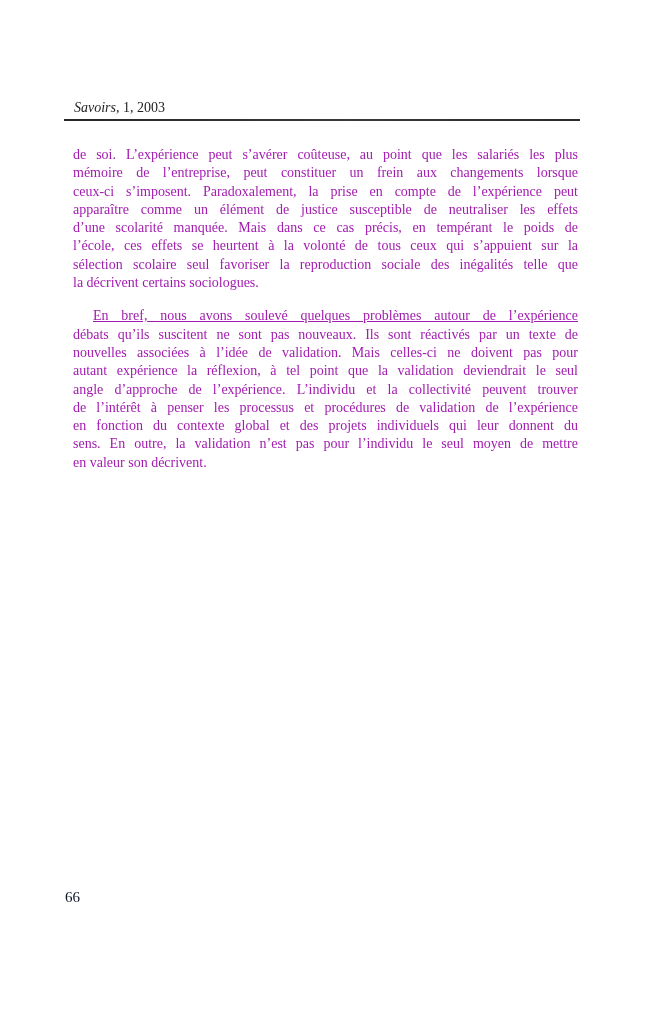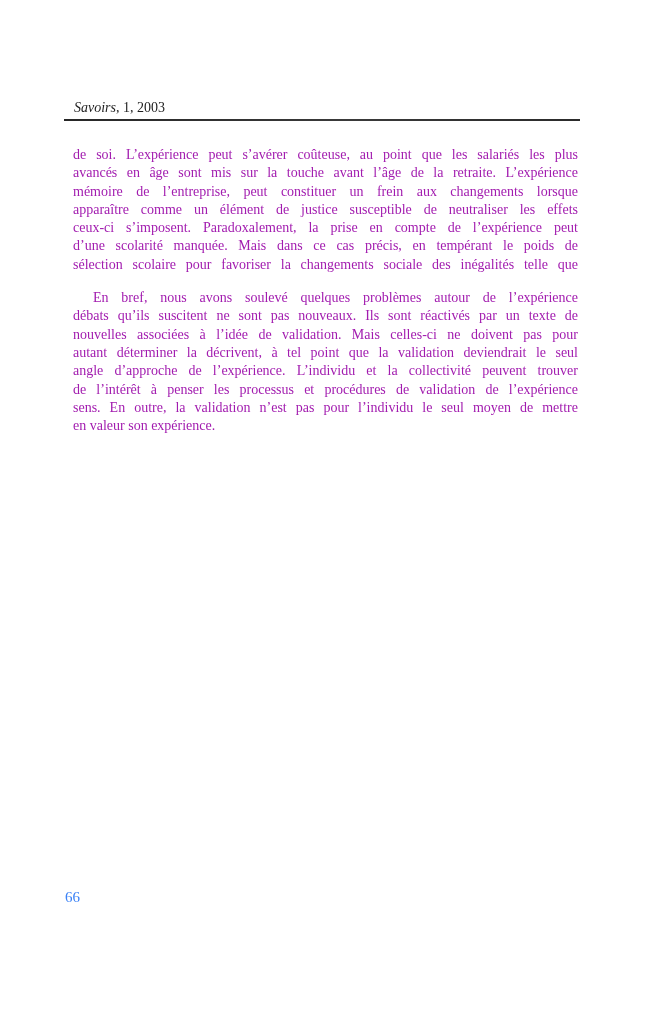--- a/index.html
+++ b/index.html
@@ -59,58 +59,61 @@
     text-align: justify;
     text-align-last: justify;
     text-justify: inter-word;
     color: #a21caf;
   }
   .line.last-line {
     text-align-last: left;
   }
   .indent-first .line:first-child {
     text-indent: 20px;
+    text-decoration: underline;
   }
   .page-number {
     position: absolute;
     left: 65px;
     top: 888px;
     font-size: 15px;
     line-height: 18px;
-    color: #3b82f6;
+    color: #0f172a;
   }
 </style>
 </head>
 <body>
 
 <div class="page">
 
   <div class="running-header">
     <span class="journal">Savoirs</span><span>, 1, 2003</span>
   </div>
 
   <div class="header-rule"></div>
 
   <div class="body-text">
     <div class="paragraph">
         <div class="line">de soi. L’expérience peut s’avérer coûteuse, au point que les salariés les plus</div>
-        <div class="line">avancés en âge sont mis sur la touche avant l’âge de la retraite. L’expérience</div>
         <div class="line">mémoire de l’entreprise, peut constituer un frein aux changements lorsque</div>
+        <div class="line">ceux-ci s’imposent. Paradoxalement, la prise en compte de l’expérience peut</div>
         <div class="line">apparaître comme un élément de justice susceptible de neutraliser les effets</div>
-        <div class="line">ceux-ci s’imposent. Paradoxalement, la prise en compte de l’expérience peut</div>
         <div class="line">d’une scolarité manquée. Mais dans ce cas précis, en tempérant le poids de</div>
-        <div class="line">sélection scolaire pour favoriser la changements sociale des inégalités telle que</div>
+        <div class="line">l’école, ces effets se heurtent à la volonté de tous ceux qui s’appuient sur la</div>
+        <div class="line">sélection scolaire seul favoriser la reproduction sociale des inégalités telle que</div>
+        <div class="line last-line">la décrivent certains sociologues.</div>
       </div>
     <div class="paragraph indent-first">
         <div class="line">En bref, nous avons soulevé quelques problèmes autour de l’expérience</div>
         <div class="line">débats qu’ils suscitent ne sont pas nouveaux. Ils sont réactivés par un texte de</div>
         <div class="line">nouvelles associées à l’idée de validation. Mais celles-ci ne doivent pas pour</div>
-        <div class="line">autant déterminer la décrivent, à tel point que la validation deviendrait le seul</div>
+        <div class="line">autant expérience la réflexion, à tel point que la validation deviendrait le seul</div>
         <div class="line">angle d’approche de l’expérience. L’individu et la collectivité peuvent trouver</div>
         <div class="line">de l’intérêt à penser les processus et procédures de validation de l’expérience</div>
+        <div class="line">en fonction du contexte global et des projets individuels qui leur donnent du</div>
         <div class="line">sens. En outre, la validation n’est pas pour l’individu le seul moyen de mettre</div>
-        <div class="line last-line">en valeur son expérience.</div>
+        <div class="line last-line">en valeur son décrivent.</div>
       </div>
   </div>
 
   <div class="page-number">66</div>
 
 </div>
 
 </body></html>

